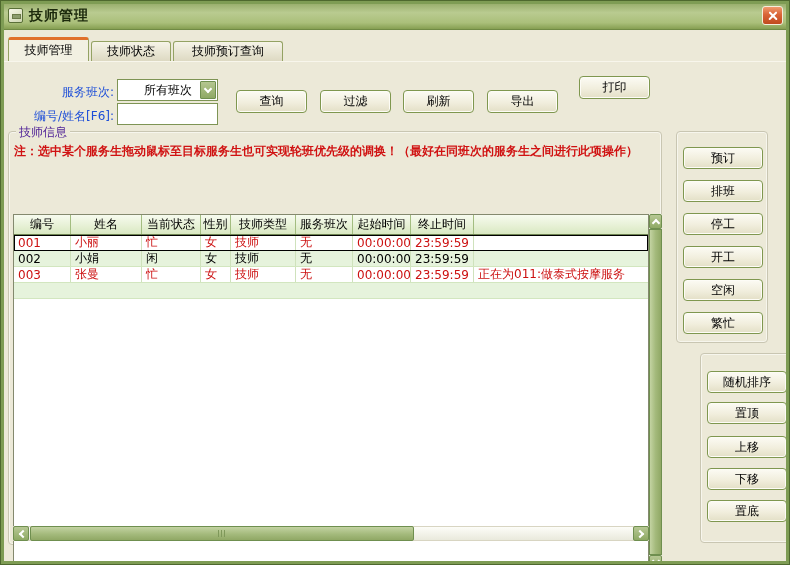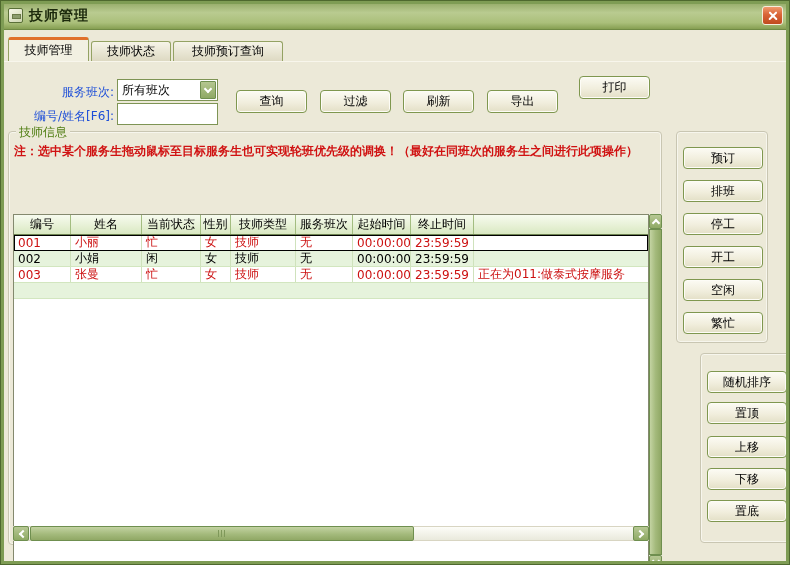--- a/index.html
+++ b/index.html
@@ -66,21 +66,21 @@
   .tab3 { left:173px;width:110px; }
   .tab-baseline { position:absolute; left:4px; right:4px; top:61px; height:1px; background:#f8f6ec; }
   
   .lbl { position:absolute; text-align:right; color:#1d4ed8; }
   .lbl-shift { left:30px; top:84px; width:84px; }
   .lbl-name  { left:16px; top:108px; width:98px; }
   .combo {
     position:absolute; left:117px; top:79px; width:101px; height:22px;
     background:#fff; border:1px solid #7e9454; display:flex; align-items:center;
   }
-  .combo-text { padding-left:4px; flex:1; }
+  .combo-text { padding-left:4px; flex:1;margin-left:22px; }
   .combo-btn {
     width:16px; height:18px; margin-right:1px;
     background: linear-gradient(180deg,#b4c690,#8ea964);
     border:1px solid #6f8f4f; border-radius:1px;
     display:flex; align-items:center; justify-content:center; cursor:pointer;
   }
   .txt-input {
     position:absolute; left:117px; top:103px; width:101px; height:22px;
     background:#fff; border:1px solid #7e9454; font-family:"DejaVu Sans",sans-serif;
     font-size:12px; padding:0 4px;
@@ -101,21 +101,21 @@
   
   .groupbox {
     position:absolute; border:1px solid #c9c6b2; border-radius:4px;
     box-shadow: inset 0 0 0 1px #f7f6ed;
   }
   .gb-main  { left:8px;  top:131px; width:654px; height:414px; }
   .gb-side1 { left:676px; top:131px; width:92px;  height:212px; }
   .gb-side2 { left:700px; top:353px; width:92px;  height:190px; }
   .gb-legend {
     position:absolute; top:-8px; left:7px; padding:0 3px;
-    background:#ece9d8; color:#4d7c0f; font-size:12px;
+    background:#ece9d8; color:#4c1d95; font-size:12px;
   }
   .note {
     position:absolute; left:14px; top:143px; width:644px;
     color:#d01212; font-weight:bold; font-size:12px; white-space:nowrap;
   }
   
   .grid-wrap { position:absolute; left:13px; top:166px; width:649px; height:358px; background:#fff;margin-top:48px; }
   .grid {
     position:absolute; left:0; top:0; width:636px; height:358px;
     border:1px solid #84896e; background:#fff; overflow:hidden;

